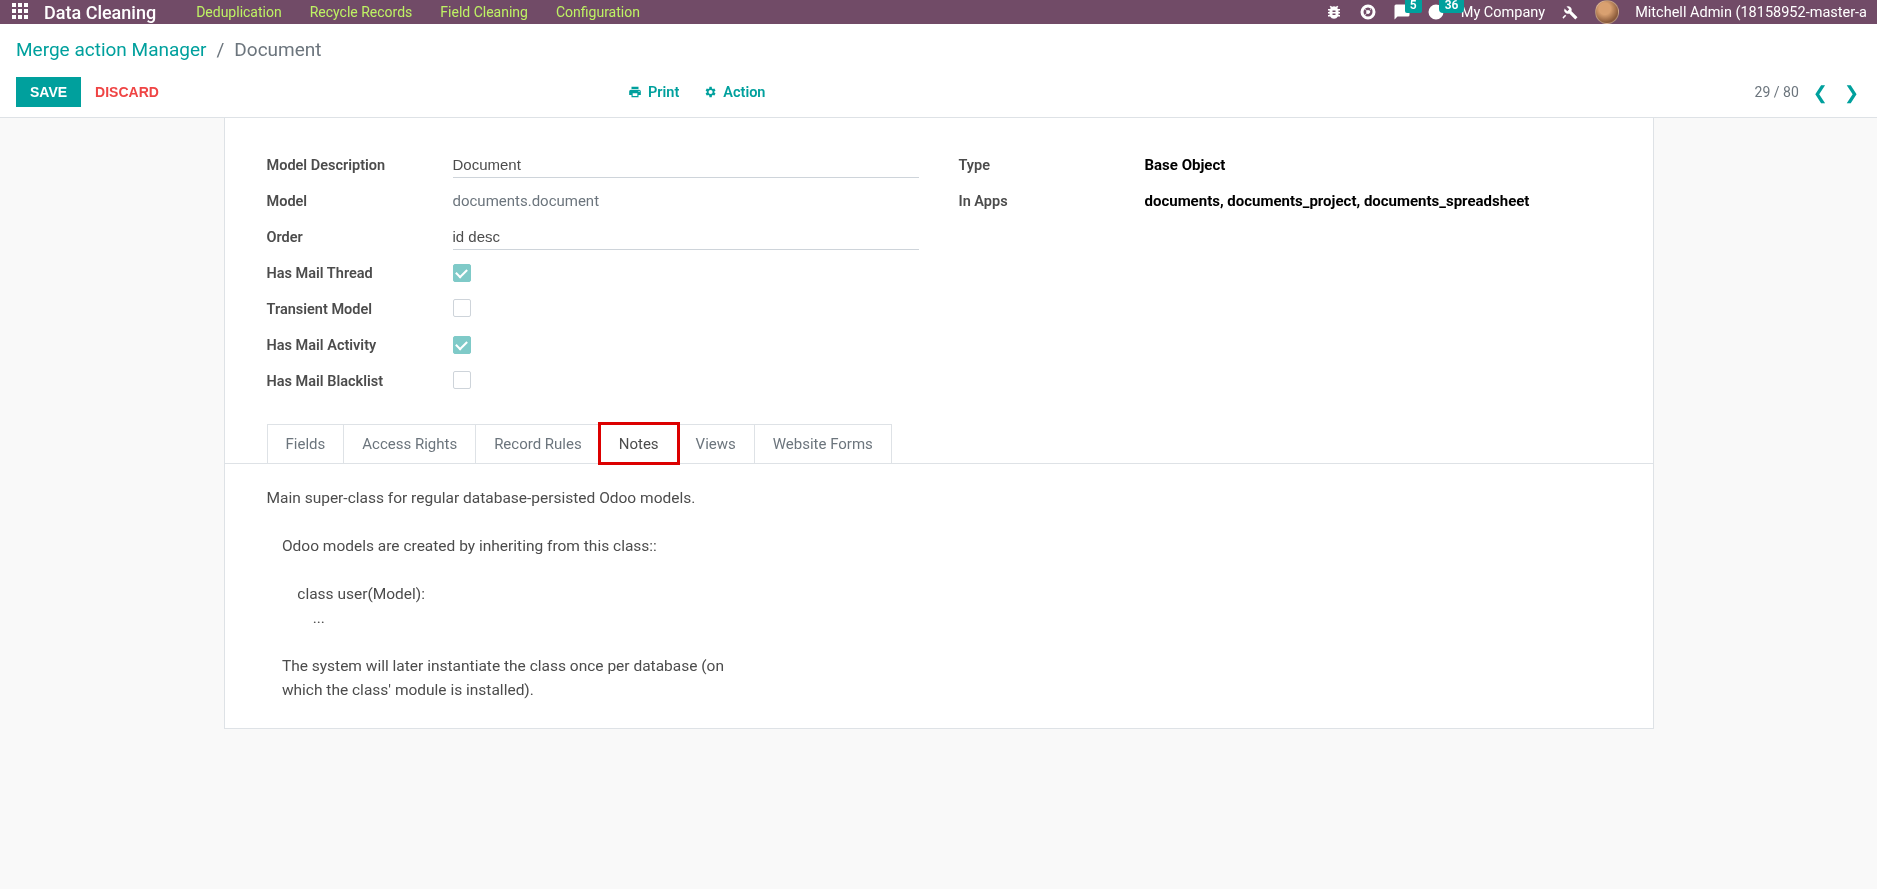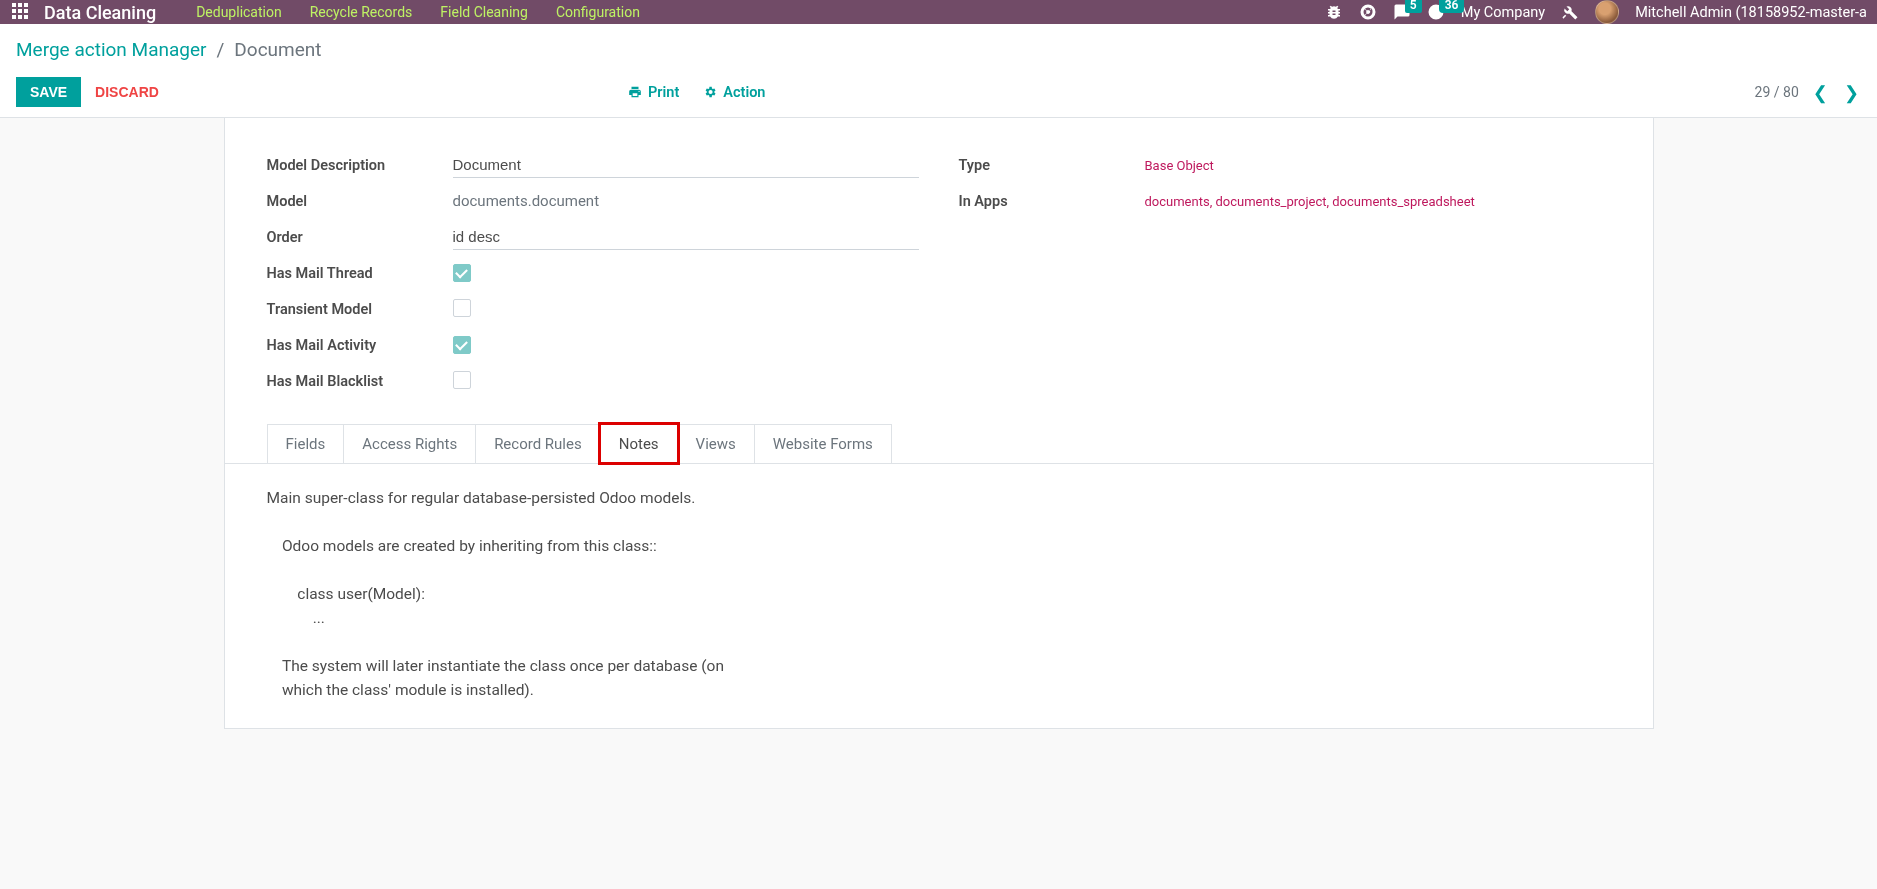--- a/index.html
+++ b/index.html
@@ -121,21 +121,21 @@
     width: 100%;
     border: none;
     border-bottom: 1px solid #ced4da;
     padding: 4px 0;
     font-size: 15px;
     color: #4c4c4c;
     outline: none;
     background: transparent;
   }
   .form-field .readonly { color: #6c757d; font-size: 15px; padding: 4px 0; }
-  .form-field .static { color: #be185d; font-size: 13px; }
+  .form-field .static { color: #000000; font-size: 15px; font-weight: bold; }
   .checkbox {
     width: 18px; height: 18px;
     border: 1px solid #ced4da;
     border-radius: 2px;
     display: inline-flex;
     align-items: center;
     justify-content: center;
     cursor: pointer;
   }
   .checkbox.checked {

